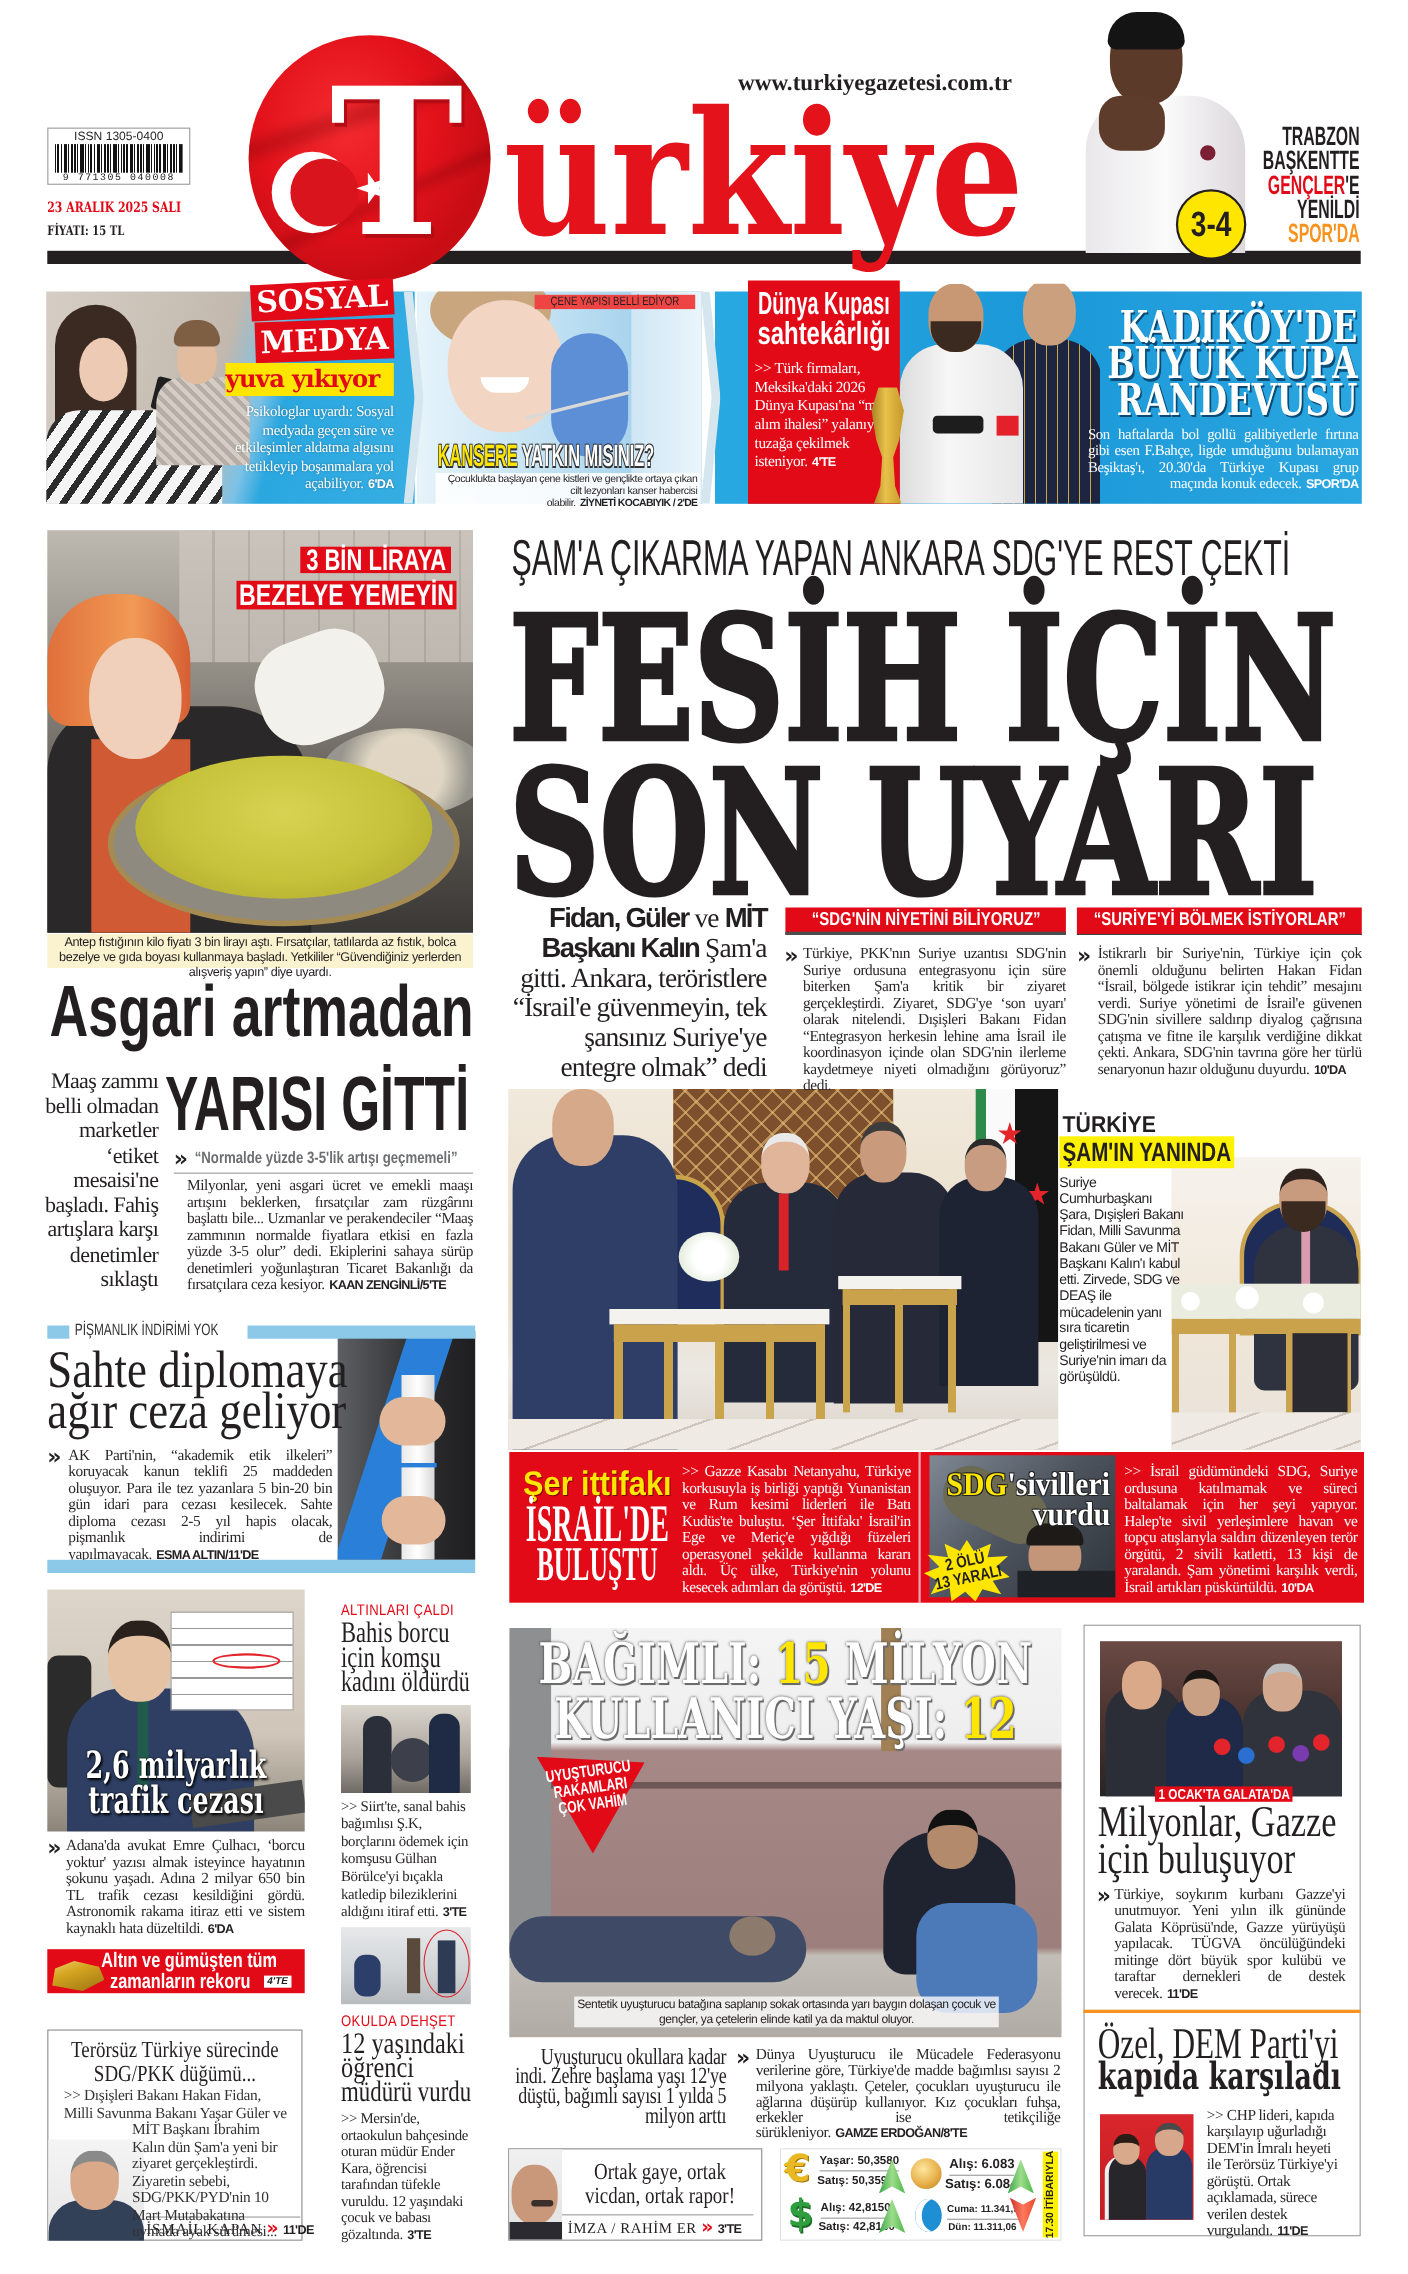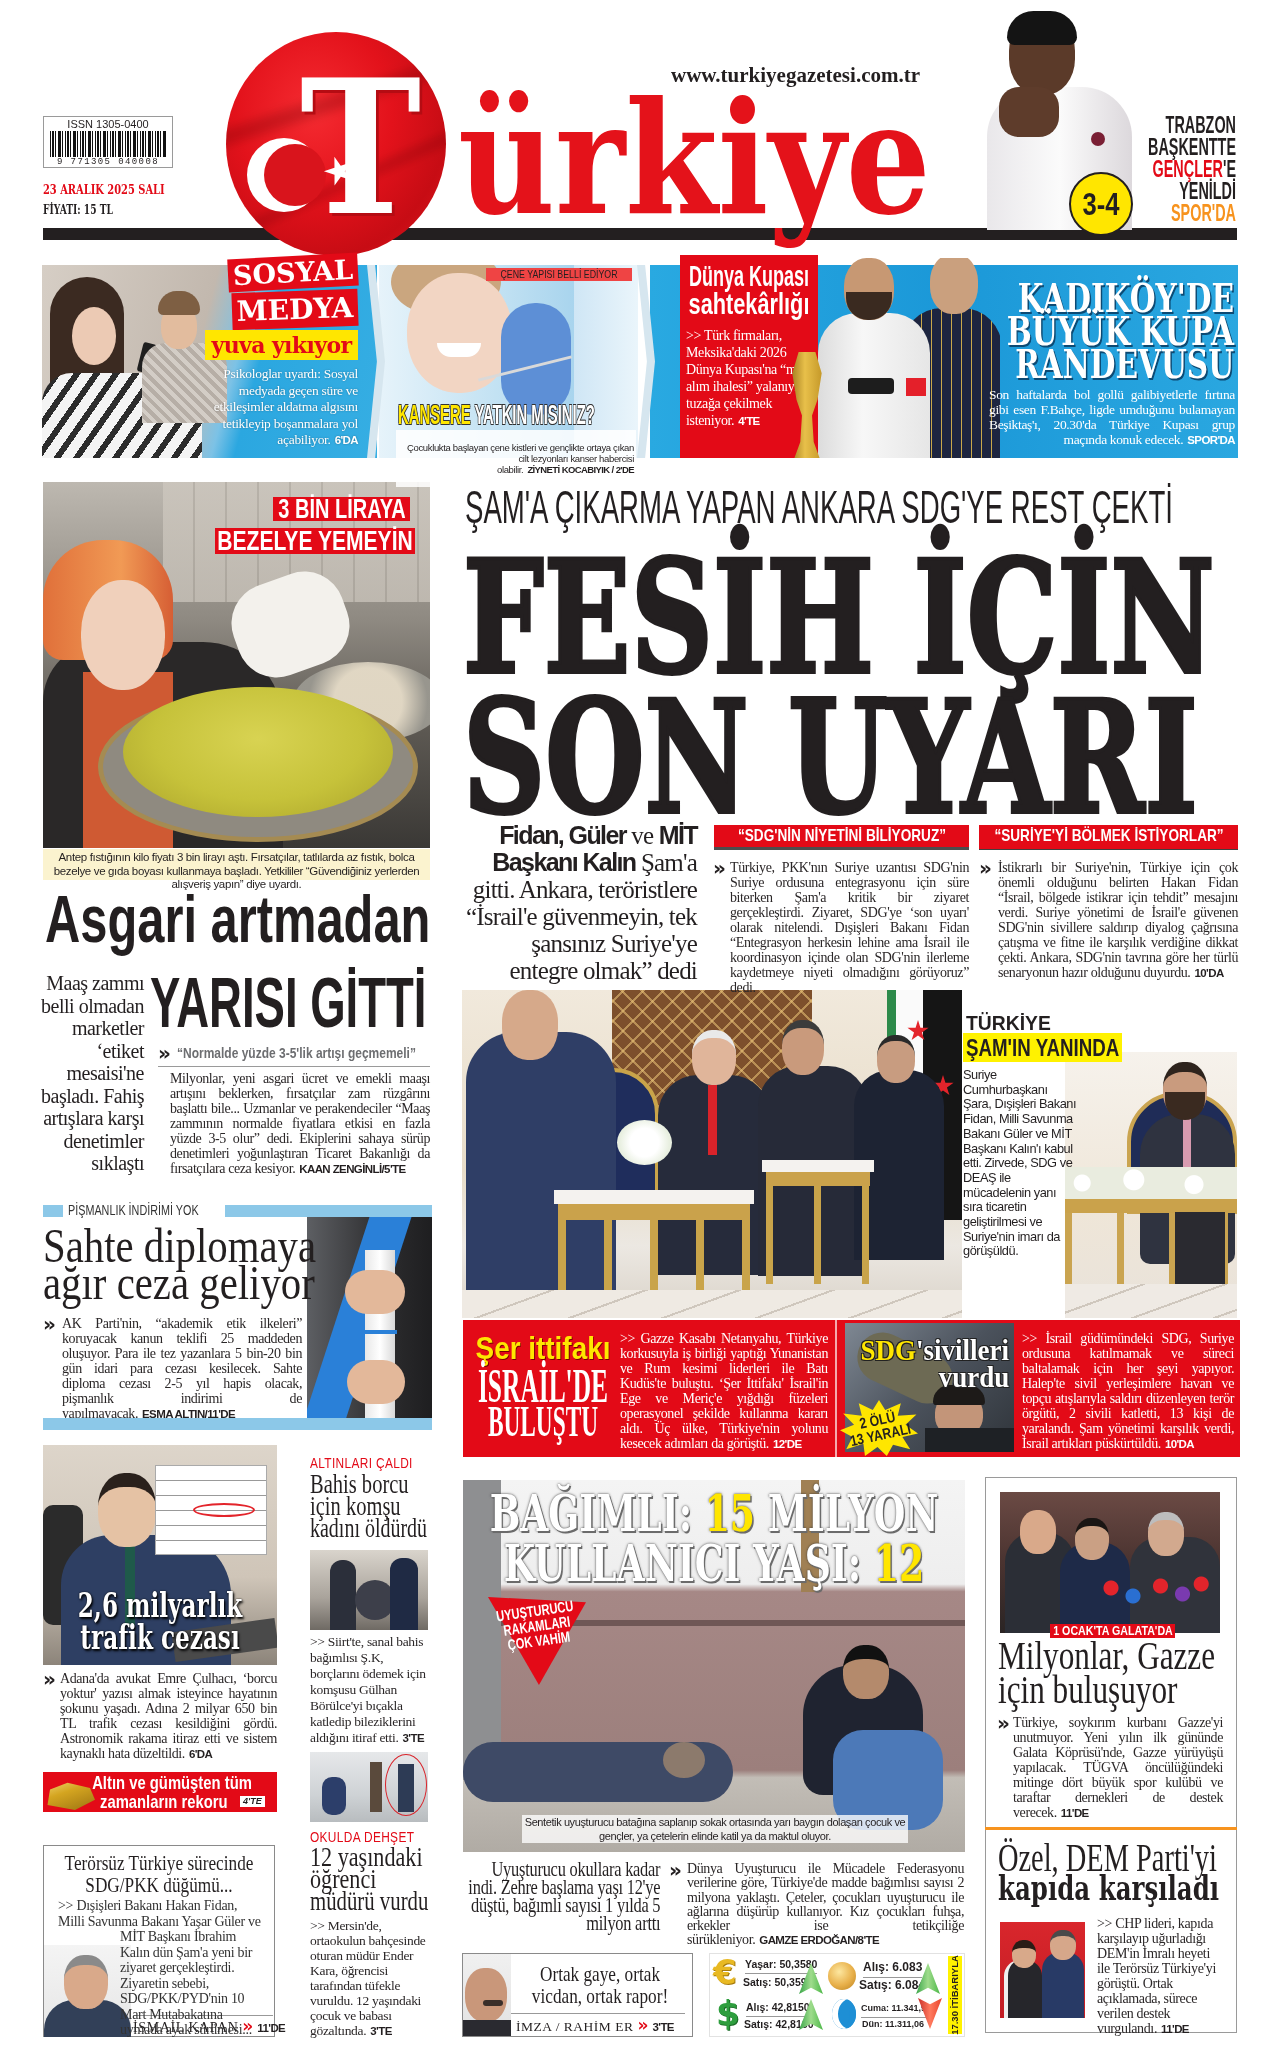--- a/index.html
+++ b/index.html
@@ -68,42 +68,42 @@
   <span class="sh" style="left:8px;top:12px;width:74px;height:130px;border-radius:40px 40px 10px 10px;background:#3b2a21"></span>
   <span class="sh" style="left:30px;top:42px;width:44px;height:58px;border-radius:50%;background:#eccab4"></span>
   <span class="sh" style="left:0;top:108px;width:160px;height:90px;border-radius:30px 30px 0 0;background:repeating-linear-gradient(125deg,#f4f4f4 0 10px,#2c2c2c 10px 16px)"></span>
   <span class="sh" style="left:98px;top:78px;width:14px;height:30px;border-radius:3px;background:#1f1f1f;transform:rotate(14deg)"></span>
   <span class="sh" style="left:100px;top:78px;width:85px;height:80px;border-radius:24px 24px 0 0;background:repeating-linear-gradient(45deg,#d3cdc6 0 4px,#b6aea6 4px 8px)"></span>
   <span class="sh" style="left:119px;top:40px;width:36px;height:44px;border-radius:45%;background:#e2bc9e"></span>
   <span class="sh" style="left:116px;top:26px;width:42px;height:24px;border-radius:20px 20px 6px 6px;background:#7e5f43"></span>
 </div>
 <div class="a redbox" style="left:228px;top:256px;width:130px;height:33px;transform:rotate(-3deg);z-index:3;text-align:center;font:bold 27px/33px 'DejaVu Serif',serif">SOSYAL</div>
 <div class="a redbox" style="left:232px;top:291px;width:126px;height:37px;transform:rotate(-2deg);z-index:3;text-align:center;font:bold 28px/37px 'DejaVu Serif',serif">MEDYA</div>
-<div class="a" style="left:205px;top:330px;width:153px;height:30px;background:#ffe600;color:#e30a17;z-index:3;text-align:center;font:bold 22px/30px 'DejaVu Serif',serif;letter-spacing:-.6px">yuva yıkıyor</div>
+<div class="a" style="left:205px;top:330px;width:153px;height:30px;background:#ffe600;color:#e30a17;z-index:3;text-align:left;font:bold 22px/30px 'DejaVu Serif',serif;letter-spacing:-.6px">yuva yıkıyor</div>
 <div class="a" style="left:193px;top:366px;width:165px;text-align:right;font:13.5px/16.5px 'Liberation Serif',serif;letter-spacing:-.3px;color:#fff;text-shadow:0 0 2px rgba(0,0,0,.35);z-index:3">
   <span>Psikologlar uyardı: Sosyal medyada geçen süre ve etkileşimler aldatma algısını tetikleyip boşanmalara yol açabiliyor.</span><span class="ref" style="color:#fff">6'DA</span>
 </div>
 
 <div class="a" style="left:367px;top:265px;width:18px;height:193px;background:#d6e6ef;clip-path:polygon(0 0,45% 0,100% 50%,45% 100%,0 100%,55% 50%);z-index:2"></div>
 
 <div class="ph" style="left:379px;top:265px;width:259px;height:193px;background:linear-gradient(90deg,#e6f3fa 0%,#c3e2f3 45%,#93c9e9 100%)">
   <span class="sh" style="left:12px;top:-18px;width:110px;height:70px;border-radius:50%;background:#caa67f"></span>
   <span class="sh" style="left:28px;top:8px;width:105px;height:120px;border-radius:48%;background:#f2d5c3"></span>
   <span class="sh" style="left:58px;top:78px;width:44px;height:14px;border-radius:0 0 22px 22px;background:#fff"></span>
   <span class="sh" style="left:122px;top:38px;width:70px;height:112px;border-radius:34px;background:#5d8fd6"></span>
   <span class="sh" style="left:98px;top:102px;width:96px;height:3px;background:#d9d9d9;transform:rotate(-14deg)"></span>
   <span class="sh" style="left:195px;top:0;width:64px;height:193px;background:linear-gradient(90deg,#cfe6f5,#eaf5fb)"></span>
 </div>
 <div class="a" style="left:486px;top:268px;width:146px;height:13px;background:#ef4444;z-index:3">
   <span class="ctr" style="top:0;--s:.8;font:11px/13px 'Liberation Sans',sans-serif;color:#231f20">ÇENE YAPISI BELLİ EDİYOR</span>
 </div>
 <div class="a" style="left:398px;top:401px;width:240px;height:28px;z-index:3">
   <span class="lft outline" style="top:0;--s:.53;font:bold 28px/28px 'Liberation Sans',sans-serif"><span style="color:#ffe600">KANSERE</span><span style="color:#fff"> YATKIN MISINIZ?</span></span>
 </div>
-<div class="a" style="left:396px;top:430px;width:240px;background:rgba(255,255,255,.86);font:9.5px/11px 'Liberation Sans',sans-serif;text-align:right;letter-spacing:-.35px;padding:12px 2px;z-index:3">
+<div class="a" style="left:396px;top:430px;width:240px;background:rgba(255,255,255,.86);font:9.5px/11px 'Liberation Sans',sans-serif;text-align:right;letter-spacing:-.35px;padding:0 2px;z-index:3">
   <span>Çocuklukta başlayan çene kistleri ve gençlikte ortaya çıkan cilt lezyonları kanser habercisi olabilir.</span><span class="ref" style="font-size:9.5px">ZİYNETİ KOCABIYIK / 2'DE</span>
 </div>
 
 <div class="a" style="left:637px;top:265px;width:18px;height:193px;background:#d6e6ef;clip-path:polygon(0 0,45% 0,100% 50%,45% 100%,0 100%,55% 50%);z-index:2"></div>
 
 <div class="ph" style="left:650px;top:265px;width:588px;height:193px;background:linear-gradient(90deg,#29a9e1,#1b98d8 50%,#2aa7e0)"></div>
 <div class="ph" style="left:818px;top:258px;width:182px;height:200px;z-index:2">
   <span class="sh" style="left:84px;top:50px;width:100px;height:150px;border-radius:40px 40px 0 0;background:repeating-linear-gradient(90deg,#1d2540 0 9px,#c9a84a 9px 10px)"></span>
   <span class="sh" style="left:112px;top:-4px;width:48px;height:60px;border-radius:45%;background:#caa07e"></span>
   <span class="sh" style="left:0;top:55px;width:112px;height:145px;border-radius:40px 40px 0 0;background:linear-gradient(90deg,#dcdcdc,#f7f7f7 40%,#e6e6e6)"></span>

